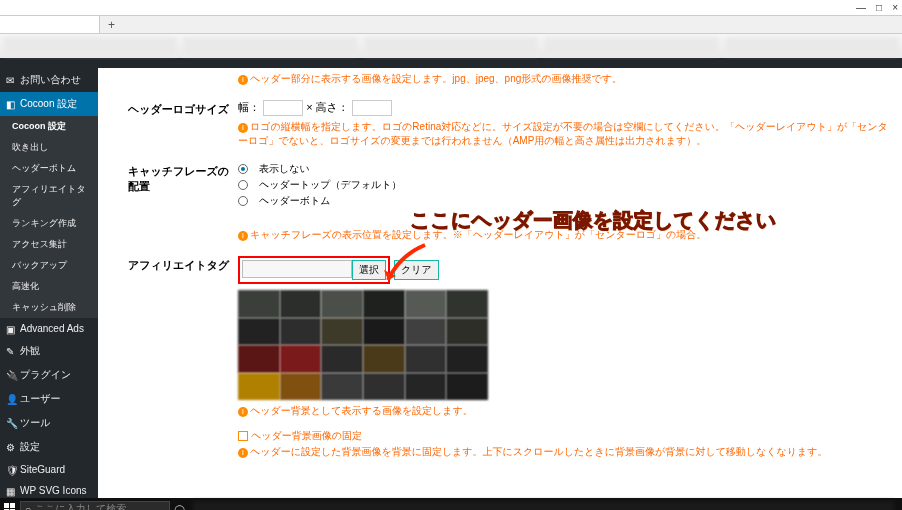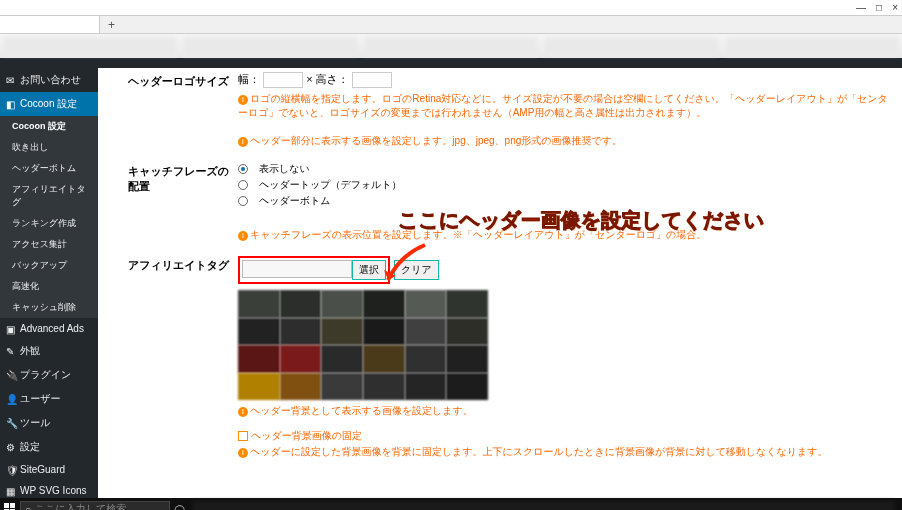--- a/index.html
+++ b/index.html
@@ -34,21 +34,21 @@
 .radio-line { font-size: 10px; display: flex; align-items: center; gap: 11px; margin-bottom: 2px; }
 .radio { width: 10px; height: 10px; border: 1px solid #666; border-radius: 50%; display: inline-block; position: relative; }
 .radio.checked::after { content: ""; position: absolute; inset: 2px; background: #0073aa; border-radius: 50%; }
 .checkbox { width: 10px; height: 10px; border: 1px solid #ff8c00; display: inline-block; vertical-align: middle; }
 
 .file-row { display: flex; align-items: center; gap: 4px; }
 .file-box { display: flex; border: 2px solid red; padding: 2px; }
 .file-input { width: 110px; height: 18px; border: 1px solid #bbb; background: #f7f7f7; }
 .btn { height: 20px; padding: 0 6px; font-size: 10px; border: 1px solid #14b8a6; background: #f0f0f0; cursor: pointer; }
 
-.annotation { position: absolute; left: 398px; top: 207px; color: #ff2a00; font-size: 20px; font-weight: 900; -webkit-text-stroke: 1px #7a1700; text-shadow: 1px 1px 0 #ffd9b3; pointer-events: none; white-space: nowrap; }
+.annotation { position: absolute; left: 410px; top: 207px; color: #ff2a00; font-size: 20px; font-weight: 900; -webkit-text-stroke: 1px #7a1700; text-shadow: 1px 1px 0 #ffd9b3; pointer-events: none; white-space: nowrap; }
 .arrow { position: absolute; left: 380px; top: 240px; width: 50px; height: 50px; pointer-events: none; }
 
 .preview { width: 250px; height: 110px; margin-top: 6px; display: grid; grid-template-columns: repeat(6,1fr); grid-template-rows: repeat(4,1fr); }
 .preview div { filter: blur(1px); }
 
 .taskbar { height: 22px; background: #101010; display: flex; align-items: center; color: #ccc; font-size: 10px; gap: 4px; padding: 0 4px; }
 .taskbar .search { flex: 0 0 150px; height: 16px; background: #2b2b2b; border: 1px solid #444; padding-left: 4px; display: flex; align-items: center; gap: 4px; }
 .win-ico { width: 12px; height: 12px; display: inline-block; }
 .task-rest { flex: 1; background: #1a1a1a; height: 16px; filter: blur(2px); margin: 0 4px; }
 
@@ -135,34 +135,34 @@
         </div>
         <div class="item">
           <span class="ico">◈</span>
           <span>BackWPup</span>
         </div>
       </div>
 
   <div class="content">
 
     <div class="row">
+      <div class="label"></div>
+      <div class="field">
+        <div class="note"><span class="info-ico">i</span><span>ヘッダー部分に表示する画像を設定します。jpg、jpeg、png形式の画像推奨です。</span></div>
+      </div>
+    </div>
+
+    <div class="row">
       <div class="label">ヘッダーロゴサイズ</div>
       <div class="field">
         <span>幅：</span>
         <input class="inline-input" style="">
         <span>× 高さ：</span>
         <input class="inline-input" style="">
         <div class="note" style="margin-top:4px"><span class="info-ico">i</span><span>ロゴの縦横幅を指定します。ロゴのRetina対応などに。サイズ設定が不要の場合は空欄にしてください。「ヘッダーレイアウト」が「センターロゴ」でないと、ロゴサイズの変更までは行われません（AMP用の幅と高さ属性は出力されます）。</span></div>
-      </div>
-    </div>
-
-    <div class="row">
-      <div class="label"></div>
-      <div class="field">
-        <div class="note"><span class="info-ico">i</span><span>ヘッダー部分に表示する画像を設定します。jpg、jpeg、png形式の画像推奨です。</span></div>
       </div>
     </div>
 
     <div class="row">
       <div class="label">キャッチフレーズの配置</div>
       <div class="field" id="catch-opts">
         <div class="radio-line">
               <span class="radio checked"></span>
               <span>表示しない</span>
             </div>

